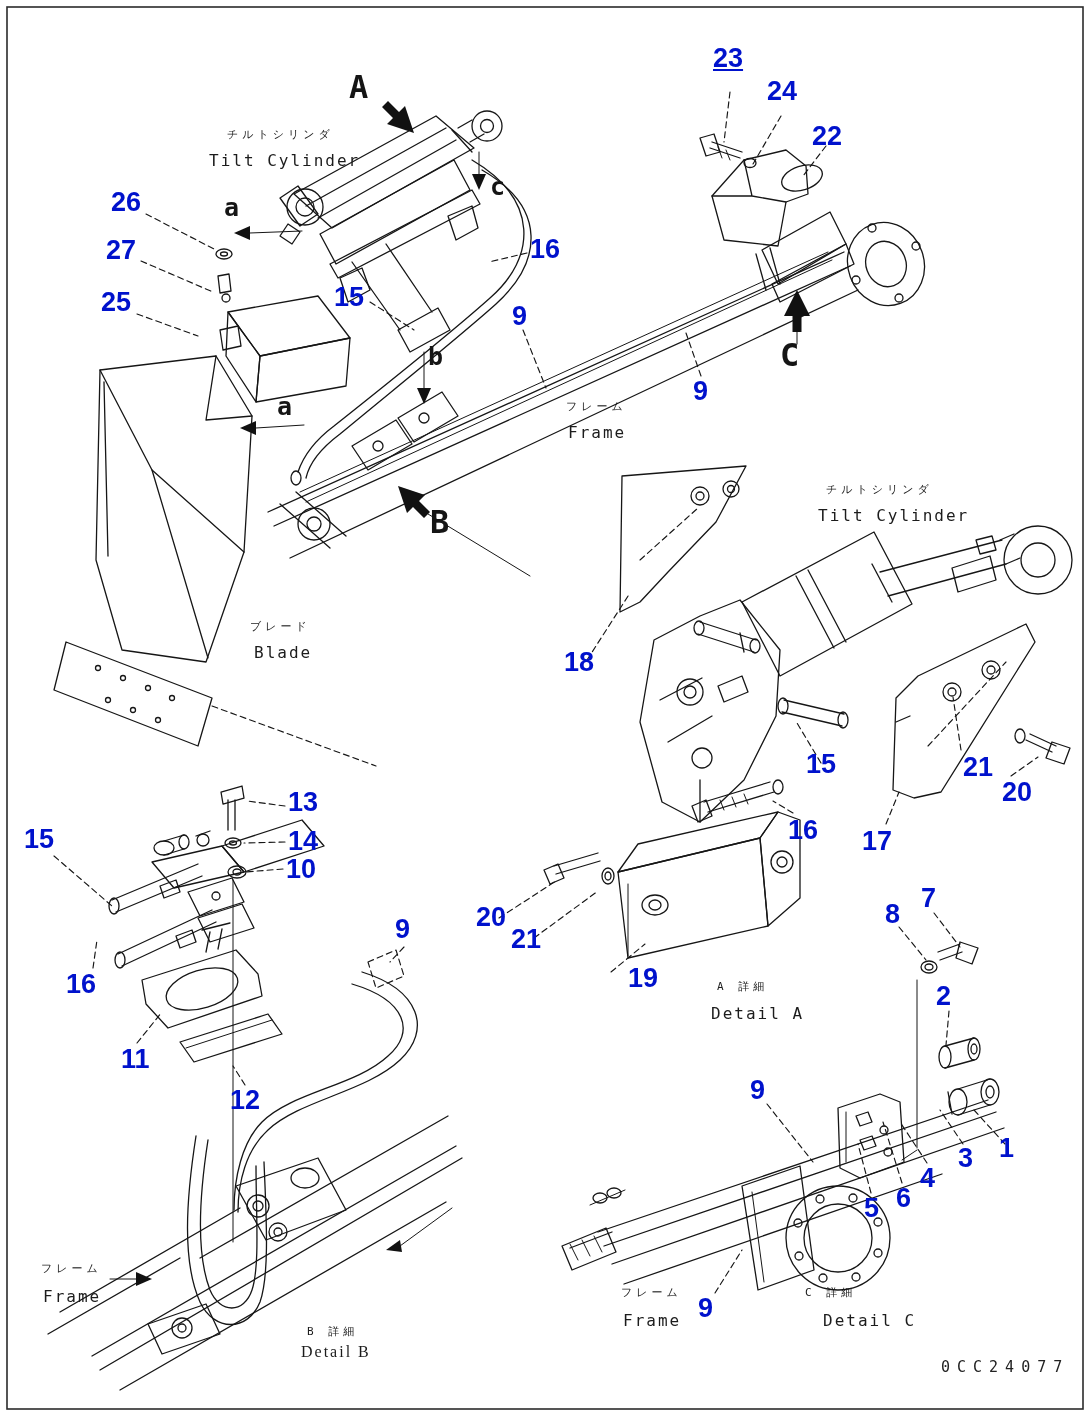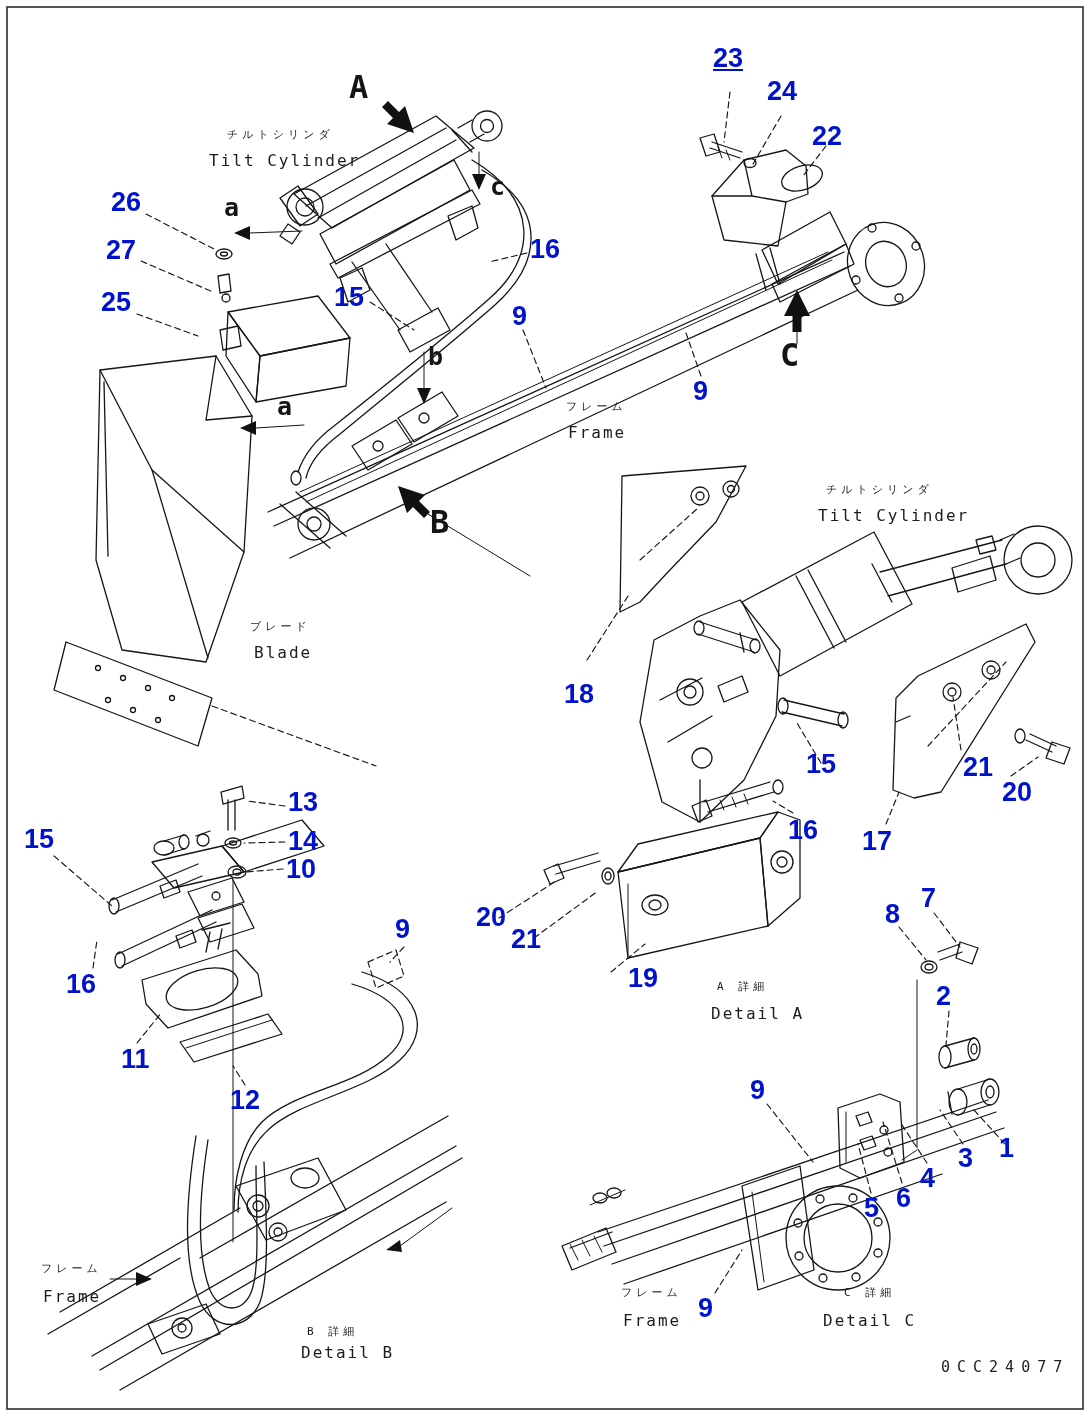--- a/index.html
+++ b/index.html
@@ -330,43 +330,43 @@
       <div class="en" style="left: 568px; top: 423px;">Frame</div>
       <div class="jp" style="left: 250px; top: 619px;">ブレード</div>
       <div class="en" style="left: 254px; top: 643px;">Blade</div>
       <div class="jp" style="left: 826px; top: 482px;">チルトシリンダ</div>
       <div class="en" style="left: 818px; top: 506px;">Tilt Cylinder</div>
       <div class="jp" style="left: 717px; top: 979px;">A 詳細</div>
       <div class="en" style="left: 711px; top: 1004px;">Detail A</div>
       <div class="jp" style="left: 41px; top: 1261px;">フレーム</div>
       <div class="en" style="left: 43px; top: 1287px;">Frame</div>
       <div class="jp" style="left: 307px; top: 1324px;">B 詳細</div>
-      <div class="en" style="left: 301px; top: 1343px;">Detail B</div>
+      <div class="en" style="left: 301px; top: 1343px; font-family: Liberation Serif, serif;">Detail B</div>
       <div class="jp" style="left: 621px; top: 1285px;">フレーム</div>
       <div class="en" style="left: 623px; top: 1311px;">Frame</div>
-      <div class="jp" style="left: 805px; top: 1285px; margin-left: 39px;">C 詳細</div>
+      <div class="jp" style="left: 805px; top: 1285px;">C 詳細</div>
       <div class="en" style="left: 799px; top: 1311px; margin-left: 24px;">Detail C</div>
       <div class="vl-big" style="left: 349px; top: 68px;">A</div>
       <div class="vl-big" style="left: 430px; top: 503px;">B</div>
       <div class="vl-big" style="left: 780px; top: 336px;">C</div>
       <div class="vl-small" style="left: 224px; top: 193px;">a</div>
       <div class="vl-small" style="left: 277px; top: 392px;">a</div>
       <div class="vl-small" style="left: 428px; top: 342px;">b</div>
       <div class="vl-small" style="left: 490px; top: 172px;">c</div>
       <div class="callout" style="left: 713px; top: 45px; text-decoration: underline;">23</div>
       <div class="callout" style="left: 767px; top: 78px;">24</div>
       <div class="callout" style="left: 812px; top: 110px; margin-top: 13px;">22</div>
       <div class="callout" style="left: 111px; top: 189px;">26</div>
       <div class="callout" style="left: 106px; top: 237px;">27</div>
       <div class="callout" style="left: 101px; top: 289px;">25</div>
       <div class="callout" style="left: 530px; top: 236px;">16</div>
       <div class="callout" style="left: 334px; top: 284px;">15</div>
       <div class="callout" style="left: 512px; top: 303px;">9</div>
       <div class="callout" style="left: 693px; top: 378px;">9</div>
-      <div class="callout" style="left: 564px; top: 649px; margin-top: 32px;">18</div>
+      <div class="callout" style="left: 564px; top: 649px;">18</div>
       <div class="callout" style="left: 806px; top: 751px;">15</div>
       <div class="callout" style="left: 963px; top: 754px;">21</div>
       <div class="callout" style="left: 1002px; top: 779px;">20</div>
       <div class="callout" style="left: 788px; top: 817px;">16</div>
       <div class="callout" style="left: 862px; top: 828px;">17</div>
       <div class="callout" style="left: 288px; top: 789px;">13</div>
       <div class="callout" style="left: 288px; top: 828px;">14</div>
       <div class="callout" style="left: 286px; top: 856px;">10</div>
       <div class="callout" style="left: 24px; top: 826px;">15</div>
       <div class="callout" style="left: 66px; top: 971px;">16</div>

